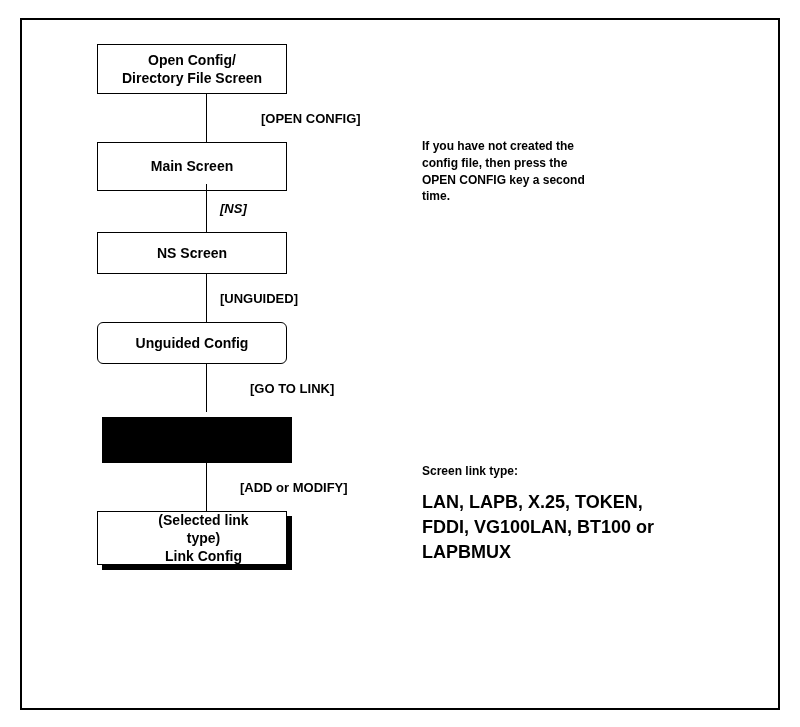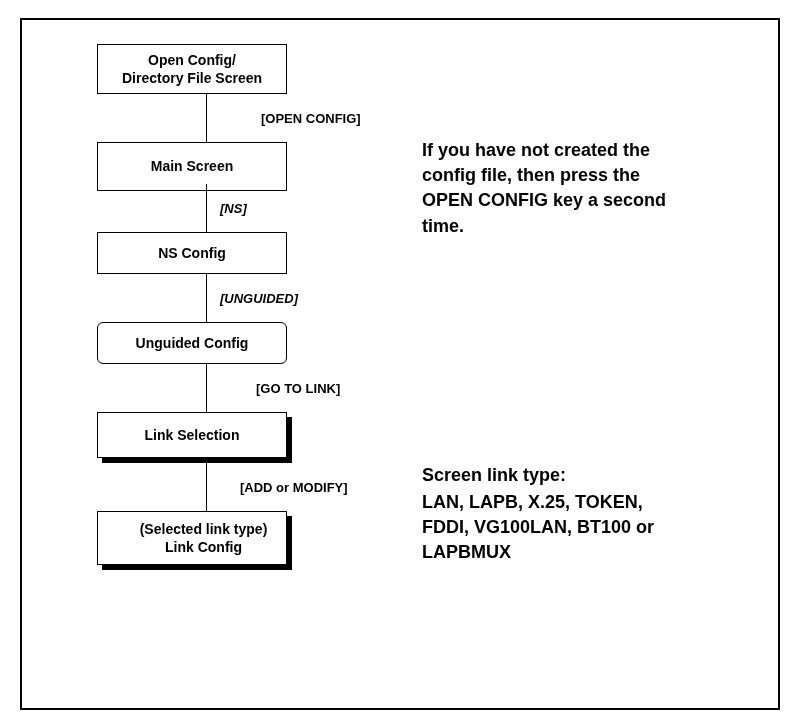--- a/index.html
+++ b/index.html
@@ -22,42 +22,42 @@
       position: absolute;
       border: 1px solid #000;
       background: #fff;
       display: flex;
       align-items: center;
       justify-content: center;
       text-align: center;
       font-weight: bold;
       font-size: 14px;
       line-height: 1.3;
-      padding: 4px 12px;
+      padding: 4px 21px;
     }
     .shadow-box {
       position: absolute;
       background: #000;
     }
     .connector {
       position: absolute;
       width: 1px;
       background: #000;
       left: 184px;
     }
     .label {
       position: absolute;
       font-weight: bold;
       font-size: 13px;
       white-space: nowrap;
     }
     .side-text {
       position: absolute;
       font-weight: bold;
-      font-size: 18px;
+      font-size: 12px;
       line-height: 1.4;
     }
     .side-text-sub {
       position: absolute;
       font-weight: normal;
       font-size: 18px;
       line-height: 1.4;
     }
   </style>
 </head>
@@ -79,37 +79,34 @@
 
   <div class="side-text" style="left:400px; top:118px; width:260px; white-space: pre-line;">If you have not created the
 config file, then press the
 OPEN CONFIG key a second
 time.</div>
 
   <div class="connector" style="top:164px; height:48px;"></div>
   <div class="label" style="left:198px; top:181px;font-style:italic;">[NS]</div>
 
   <div class="box" style="left:75px; top:212px; width:190px; height:42px;">
-    <span>NS Config</span>
+    <span>NS Screen</span>
   </div>
 
   <div class="connector" style="top:254px; height:48px;"></div>
-  <div class="label" style="left:198px; top:271px;font-style:italic;">[UNGUIDED]</div>
+  <div class="label" style="left:198px; top:271px;">[UNGUIDED]</div>
 
   <div class="box" style="left:75px; top:302px; width:190px; height:42px;border-radius:6px;">
     <span>Unguided Config</span>
   </div>
 
   <div class="connector" style="top:344px; height:48px;"></div>
-  <div class="label" style="left:198px; top:361px;padding-left:36px;">[GO TO LINK]</div>
+  <div class="label" style="left:192px; top:361px;padding-left:36px;">[GO TO LINK]</div>
 
   <div class="shadow-box" style="left:80px; top:397px; width:190px; height:46px;"></div>
-  <div class="box" style="left:75px; top:392px; width:190px; height:46px;">
-    <span>Link Selection</span>
-  </div>
 
   <div class="connector" style="top:443px; height:48px;"></div>
   <div class="label" style="left:198px; top:460px;margin-left:20px;">[ADD or MODIFY]</div>
 
   <div class="shadow-box" style="left:80px; top:496px; width:190px; height:54px;"></div>
   <div class="box" style="left:75px; top:491px; width:190px; height:54px;">
     <span style="white-space: pre-line; margin-left: 23px;">(Selected link type)
 Link Config</span>
   </div>
 

